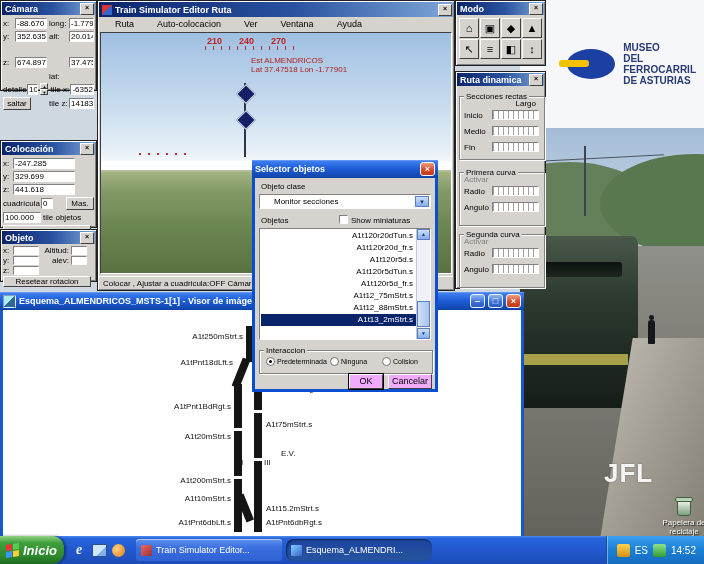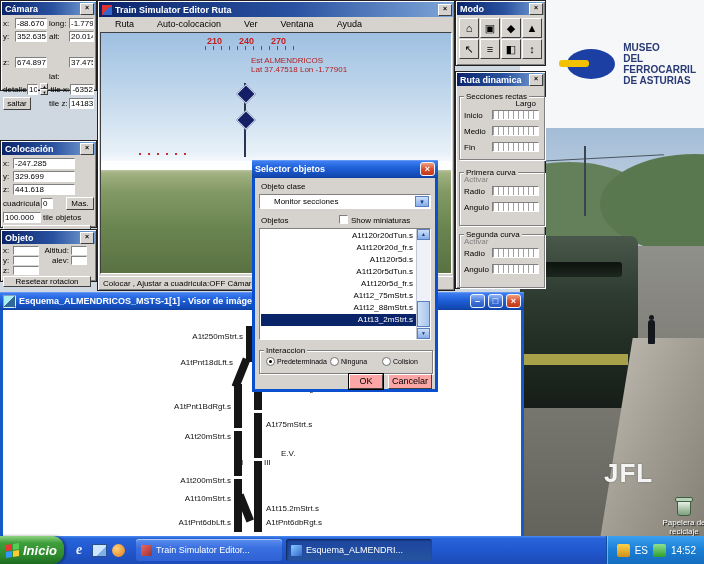--- a/index.html
+++ b/index.html
@@ -104,37 +104,37 @@
   .list{position:absolute;left:4px;top:50px;width:172px;height:112px;background:#fff;border:1px solid;border-color:#808080 #fff #fff #808080;box-sizing:border-box;}
   .litems{position:absolute;left:1px;right:14px;top:1px;bottom:1px;overflow:hidden;}
   .li{height:12px;line-height:12px;font-size:8px;text-align:right;padding-right:3px;white-space:nowrap;}
   .li.sel{background:#0a246a;color:#fff;}
   .sbar{position:absolute;right:0;top:0;bottom:0;width:13px;background:#eef2f8;border-left:1px solid #c0c8d4;}
   .sarr{position:absolute;left:0;width:13px;height:11px;background:linear-gradient(180deg,#cfe0f8,#86aee8);border:1px solid #5a7fc0;font-size:5px;line-height:9px;text-align:center;color:#123a8a;box-sizing:border-box;}
   .sthumb{position:absolute;left:0;width:13px;height:26px;bottom:12px;background:linear-gradient(90deg,#cfe0f8,#a8c4ee);border:1px solid #5a7fc0;box-sizing:border-box;}
   .ropt{position:absolute;display:flex;align-items:center;gap:2px;font-size:7px;white-space:nowrap;}
   .rad{width:9px;height:9px;border-radius:50%;background:#fff;border:1px solid #707070;position:relative;flex:none;box-sizing:border-box;}
   .rad.on::after{content:"";position:absolute;left:2px;top:2px;width:3px;height:3px;border-radius:50%;background:#000;}
-  .dbtn{position:absolute;background:#fca5a5;border:1px solid;border-color:#fff #404040 #404040 #fff;font-size:9px;text-align:center;line-height:13px;height:15px;box-sizing:border-box;}
+  .dbtn{position:absolute;background:#f0abfc;border:1px solid;border-color:#fff #404040 #404040 #fff;font-size:9px;text-align:center;line-height:13px;height:15px;box-sizing:border-box;}
   .dbtn.default{box-shadow:0 0 0 1px #000;}
 
   
   #taskbar{position:absolute;left:0;bottom:0;width:704px;height:28px;background:linear-gradient(180deg,#4a8af0 0%,#2764da 9%,#2258cf 50%,#1c4cb8 95%);z-index:100;display:flex;align-items:center;}
   #start{height:28px;width:64px;flex:none;background:linear-gradient(180deg,#8fd381 0%,#3f9e3b 25%,#2e8a2e 70%,#1e6b1e 100%);border-radius:0 12px 12px 0;color:#fff;font-weight:bold;font-style:italic;font-size:13px;display:flex;align-items:center;gap:4px;padding-left:6px;box-sizing:border-box;box-shadow:2px 0 3px rgba(0,0,0,.4);}
   .flag{width:13px;height:13px;position:relative;flex:none;transform:skewY(-8deg);}
   .flag i{position:absolute;width:6px;height:6px;}
   .flag .f1{left:0;top:0;background:#e33;} .flag .f2{right:0;top:0;background:#5c5;}
   .flag .f3{left:0;bottom:0;background:#39f;} .flag .f4{right:0;bottom:0;background:#fc3;}
   .ql{display:flex;gap:5px;padding:0 7px;align-items:center;}
   .qico{width:16px;height:16px;display:flex;align-items:center;justify-content:center;}
   .qico.ie{color:#eaf2ff;font-family:"Liberation Serif",serif;font-style:italic;font-weight:bold;font-size:14px;}
   .qico.q2{background:linear-gradient(135deg,#cfe6ff 0 60%,#7fb0e8 60% 100%);border:1px solid #2a4f8f;width:13px;height:11px;}
   .qico.q3{background:radial-gradient(circle at 35% 35%,#ffd27a,#e07818);border-radius:50%;width:13px;height:13px;}
   .task{width:146px;height:22px;margin-left:4px;border-radius:3px;background:linear-gradient(180deg,#5e90ef,#3a6fe0 40%,#2f62d4);box-shadow:inset 0 1px 0 rgba(255,255,255,.5);color:#fff;font-size:9px;display:flex;align-items:center;gap:4px;padding:0 5px;overflow:hidden;white-space:nowrap;box-sizing:border-box;}
-  .task.active{background:linear-gradient(180deg,#1c44a0,#27549f);box-shadow:inset 1px 1px 2px rgba(0,0,0,.5);}
+  .task.active{background:linear-gradient(180deg,#1c44a0,#27549f);box-shadow:inset 1px 1px 2px rgba(0,0,0,.5);border-radius:8px;}
   .tico{width:11px;height:11px;flex:none;border-radius:1px;}
   .tico.t1{background:linear-gradient(135deg,#e66,#933);}
   .tico.t2{background:linear-gradient(135deg,#8cf,#36c);}
   #tray{margin-left:auto;height:28px;background:linear-gradient(180deg,#3ba0f0,#1a7fd4 50%,#156cc0);border-left:1px solid #1050a0;box-shadow:inset 1px 0 0 rgba(255,255,255,.4);display:flex;align-items:center;gap:5px;padding:0 8px 0 10px;color:#fff;font-size:10px;}
   .trico{width:13px;height:13px;border-radius:2px;flex:none;}
   .trico.a{background:linear-gradient(#ffd24a,#d09018);}
   .trico.b{background:linear-gradient(#8fe08f,#2f9f2f);}
 </style>
 </head>
 <body>

